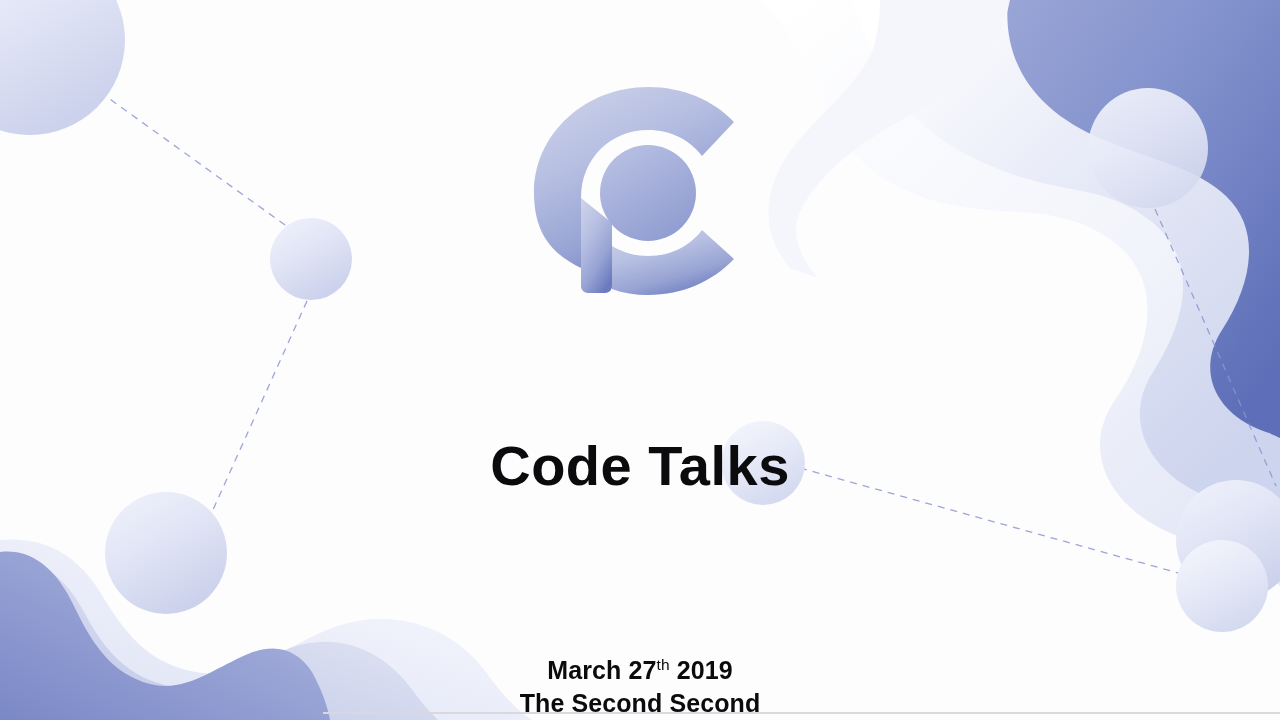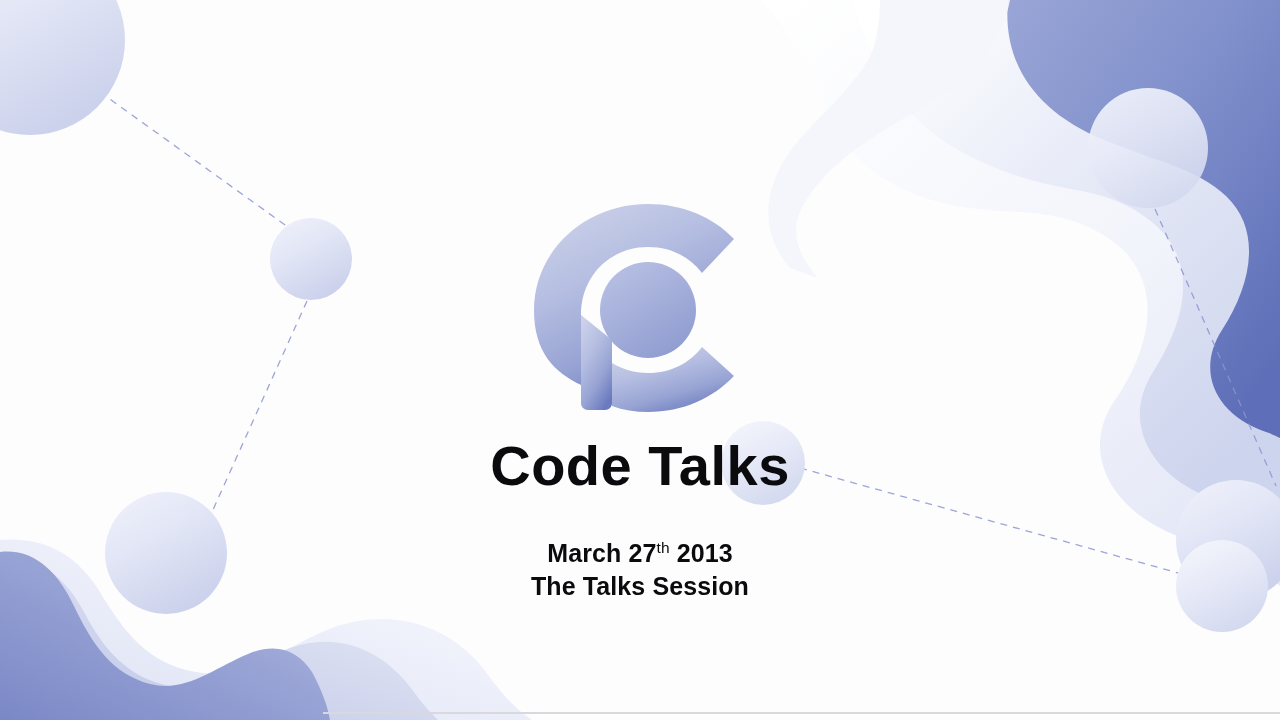--- a/index.html
+++ b/index.html
@@ -33,21 +33,21 @@
   
   #content-stack {
     position: absolute;
     left: 0;
     top: 0;
     width: 1280px;
     height: 720px;
     display: flex;
     flex-direction: column;
     align-items: center;
-    justify-content: center;
+    justify-content: space-between;
     padding-top: 83px;
   }
 
   #logo-mark {
     width: 220px;
     height: 215px;
     display: block;
   }
 
   #event-title {
@@ -231,21 +231,21 @@
                L82,206
                C93,210 105,212 118,212
                C153,212 183,198 204,176 Z"></path>
 
       <circle cx="118" cy="110" r="48" fill="url(#gLogoDot)"></circle>
     </svg>
 
     <h1 id="event-title">Code Talks</h1>
 
     <div id="subtitle-block">
-      <span class="subtitle-line"><span>March 27</span><span class="ordinal-suffix">th</span>&nbsp;<span>2013</span></span>
-      <span class="subtitle-line">The Talks Session</span>
+      <span class="subtitle-line"><span>March 27</span><span class="ordinal-suffix">th</span>&nbsp;<span>2019</span></span>
+      <span class="subtitle-line">The Second Second</span>
     </div>
 
   </div>
 
   <div id="bottom-rule"></div>
 
 </div>
 
 </body></html>

